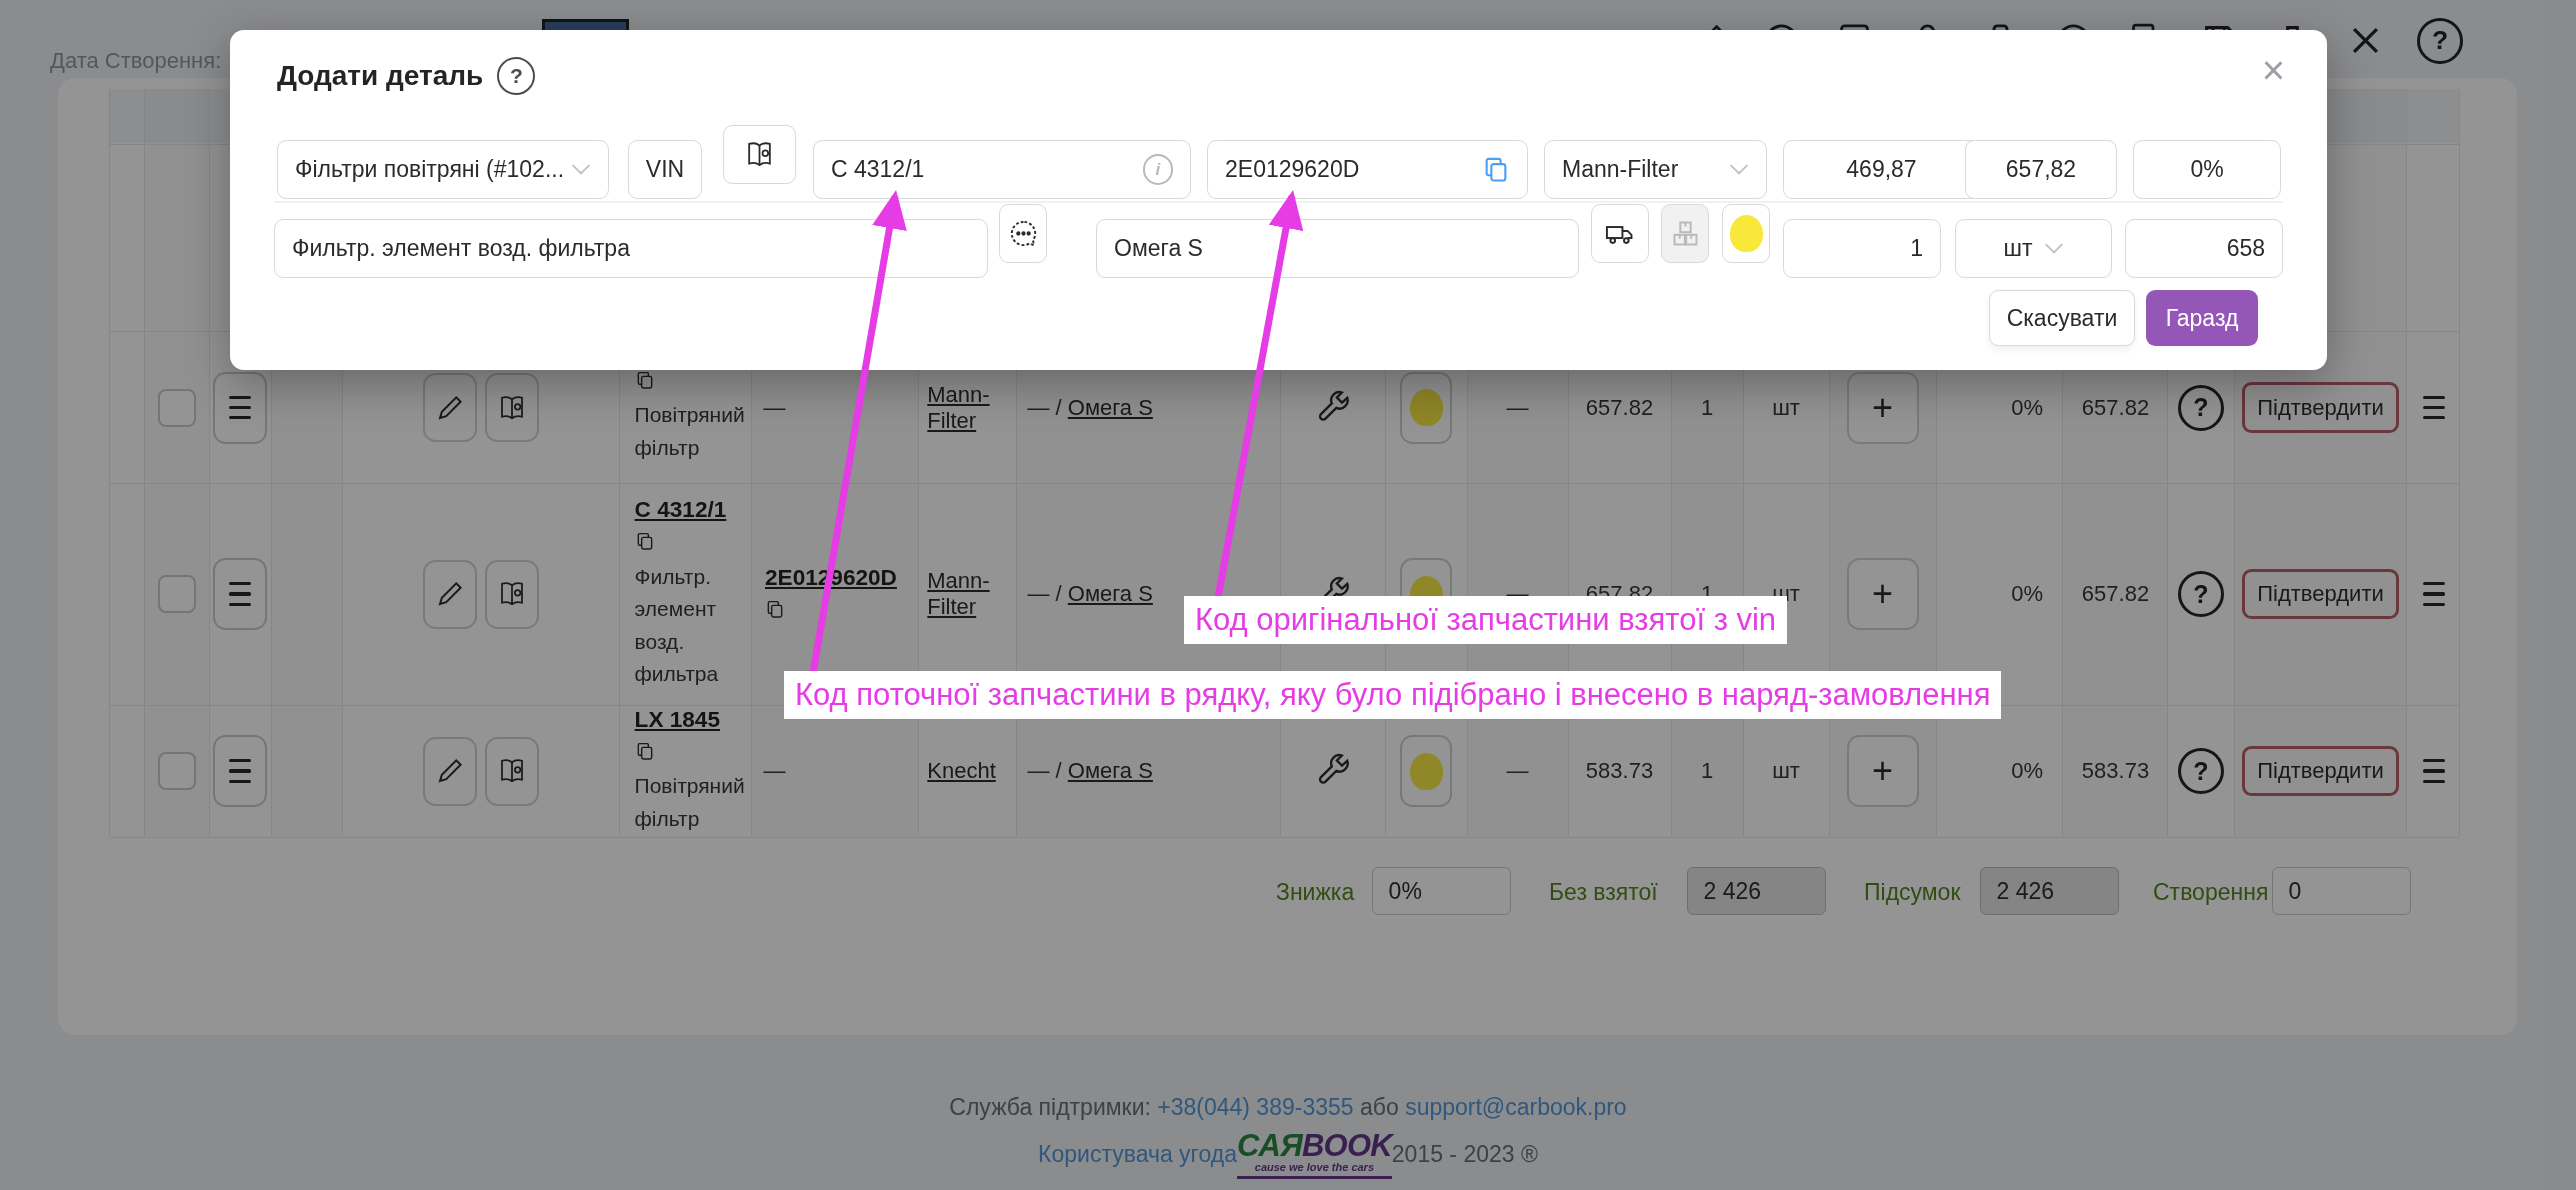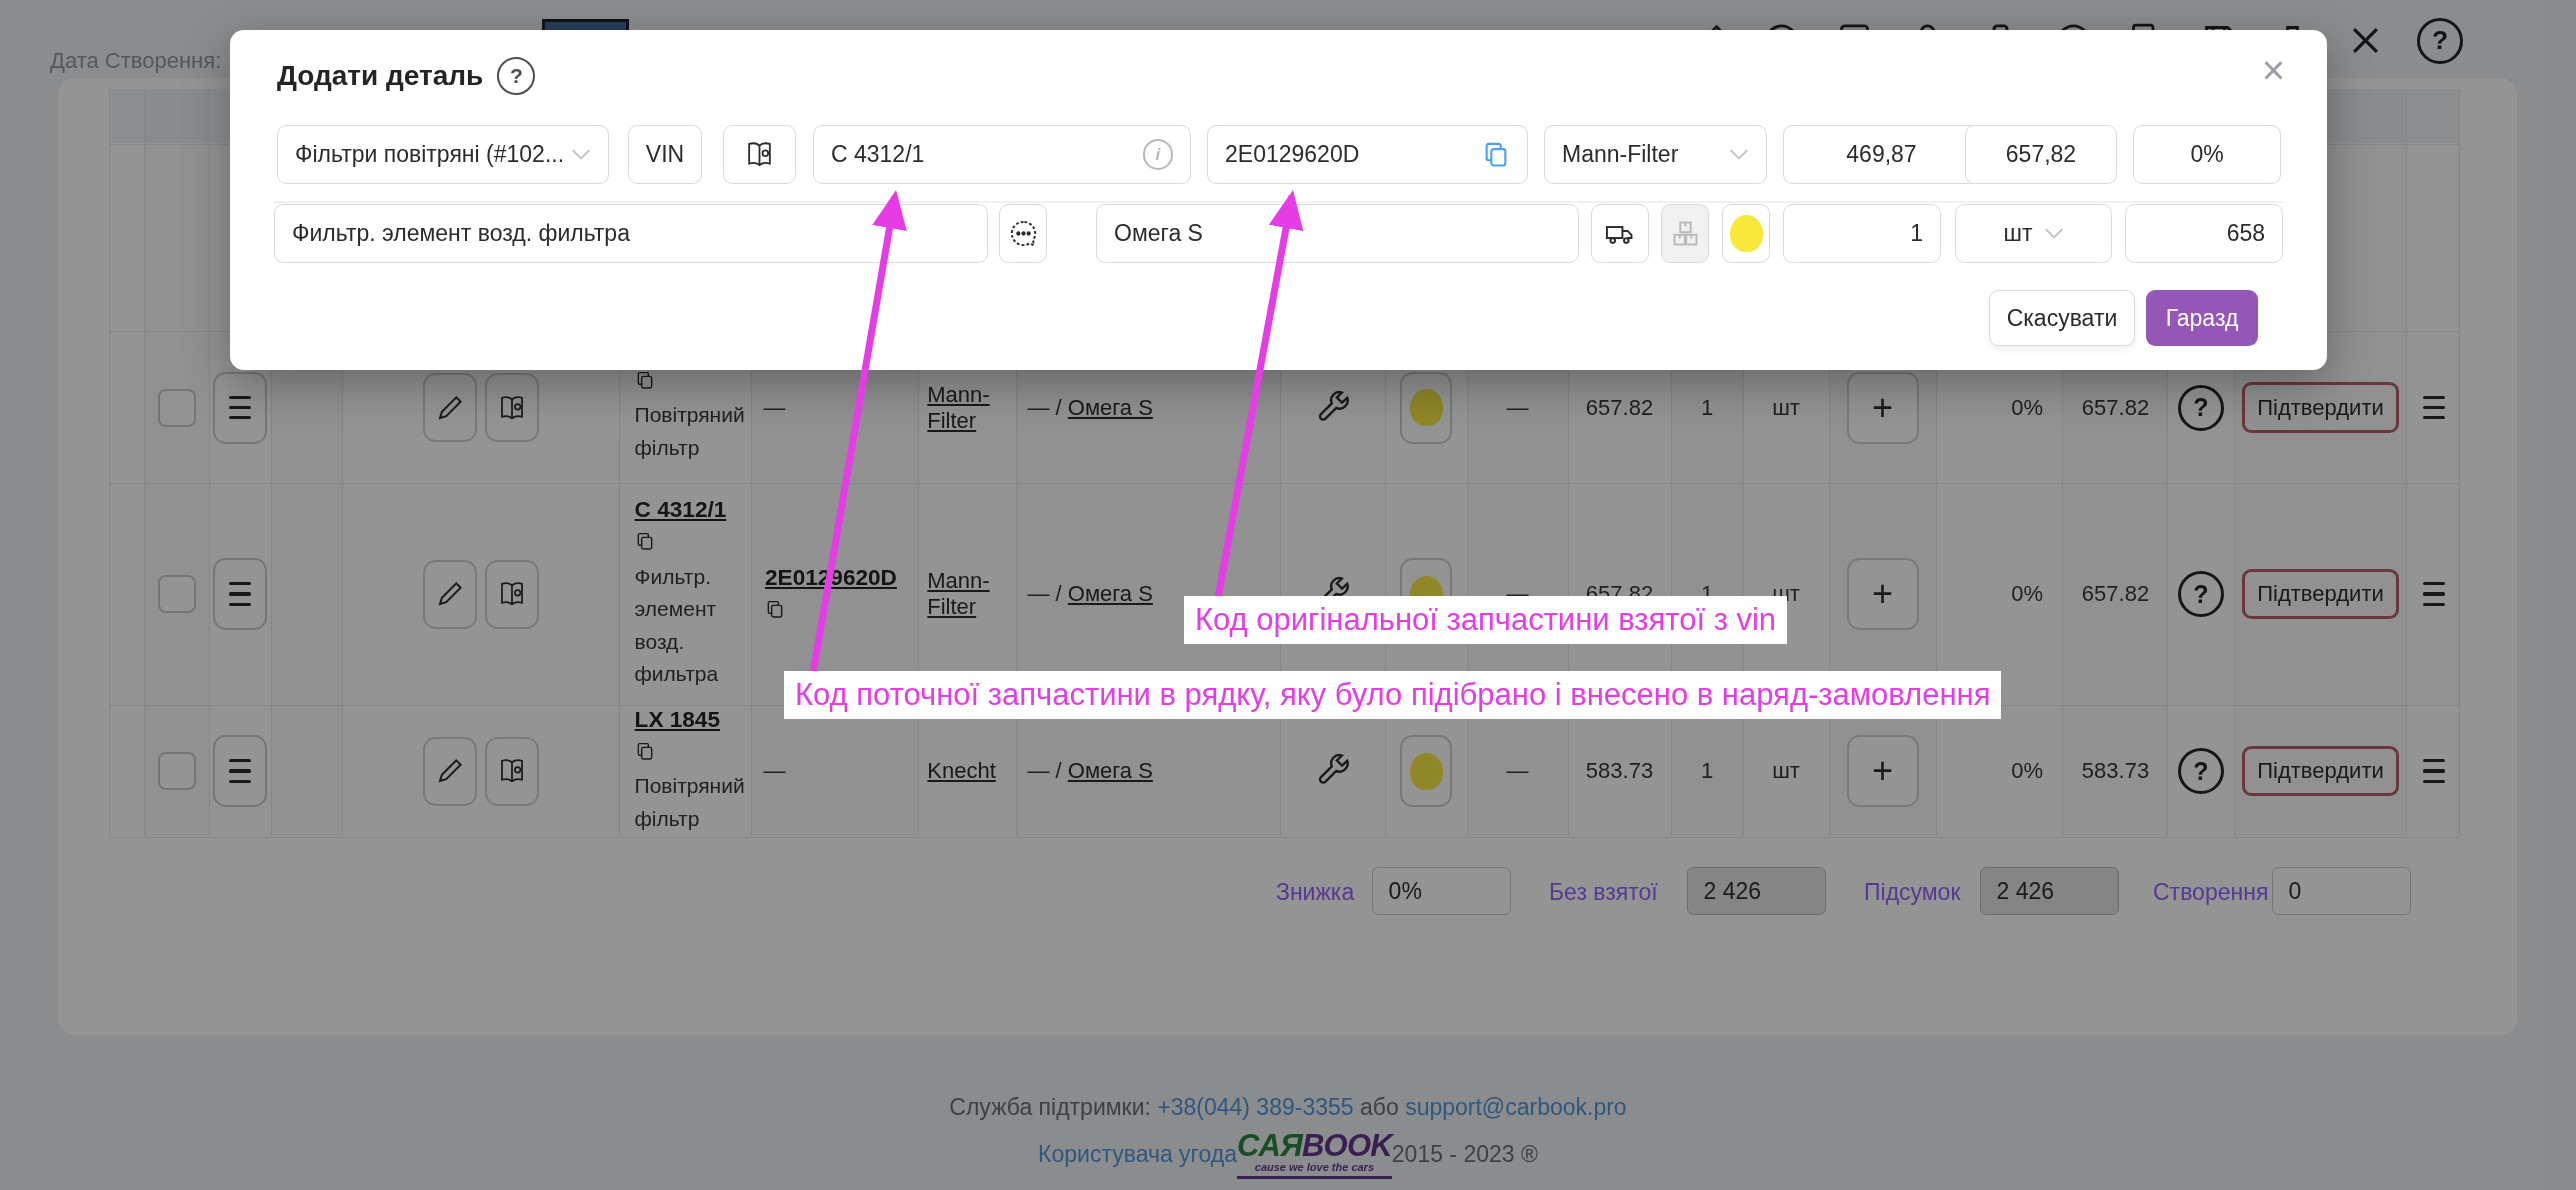--- a/index.html
+++ b/index.html
@@ -38,39 +38,39 @@
   .tbl-link{color:#222;text-decoration:underline;}
   .desc{font-size:21px;line-height:1.55;color:#2d2d2d;max-width:117px;margin-top:4.7px;}
   .copy-ic{margin:6.2px 0 1.6px 0;}
   .name-frag{width:87px;border-top:2.3px solid #171717;margin-bottom:9.3px;}
   .yellow-chip-btn{width:48px;height:68px;border:2.3px solid #cdcdcd;border-radius:12.5px;background:#fff;display:flex;align-items:center;justify-content:center;}
   .blob{width:33px;height:37px;background:#f8e839;border-radius:50% 50% 46% 46%;}
   .plus-btn{width:68px;height:68px;border:2.3px solid #cfcfcf;border-radius:12.5px;background:#fff;font-size:36px;font-weight:300;color:#222;display:flex;align-items:center;justify-content:center;}
   .tb-help{width:40px;height:40px;border:3.1px solid #1b1b1b;font-size:25px;}
   .confirm-btn{border:3.1px solid #b2565d;border-radius:9.3px;background:transparent;color:#1f1f1f;font-size:22px;padding:9.3px 12.5px;font-family:inherit;}
   
-  .sum-label{position:absolute;font-size:23px;color:#8b5cf6;top:879px;}
+  .sum-label{position:absolute;font-size:23px;color:#4d7c0f;top:879px;}
   .sum-input{position:absolute;top:867px;height:48px;box-sizing:border-box;border:1.6px solid #c9c9c9;border-radius:6.2px;background:#fff;font-size:23px;color:#232323;display:flex;align-items:center;padding-left:15.6px;width:139px;}
   .sum-input.filled{background:#e4e4e4;border-color:#b9b9b9;}
   
   .footer-line1{position:absolute;left:0;top:1094px;width:100%;text-align:center;font-size:23px;color:#63676d;}
   .footer-line2{position:absolute;left:0;top:1130px;width:100%;display:flex;align-items:center;justify-content:center;font-size:23px;color:#63676d;}
   .flink{color:#4a90d2;text-decoration:none;}
   .logo{display:inline-flex;flex-direction:column;align-items:center;border-bottom:3.1px solid #5b2d84;padding-bottom:1.6px;}
   .logo-word{font-size:31px;font-weight:700;font-style:italic;letter-spacing:-0.8px;line-height:1;}
   .logo-car{color:#1f7e33;}
   .logo-book{color:#5b2d84;}
   .logo-tag{font-size:11px;font-style:italic;font-weight:700;color:#5b2d84;line-height:1.2;}
   
   .overlay{position:absolute;inset:0;background:rgba(17,17,19,0.45);z-index:50;}
   .modal{position:absolute;left:230px;top:30px;width:2097px;height:340px;background:#fff;border-radius:14px;box-shadow:0 14px 47px rgba(0,0,0,.3);z-index:60;}
   .modal-title{position:absolute;left:47px;top:26.5px;font-size:28px;font-weight:700;color:#242424;display:flex;align-items:center;gap:14px;}
   .m-help{width:34px;height:34px;border:2.3px solid #4c4c4c;font-size:21px;color:#4c4c4c;font-weight:700;}
   .m-close{position:absolute;right:36px;top:18.7px;font-size:40px;color:#9aa0a6;background:none;border:none;cursor:pointer;line-height:1;font-family:inherit;}
-  .fld{position:absolute;box-sizing:border-box;height:59px;border:1.6px solid #d9d9d9;border-radius:9.3px;background:#fff;display:flex;align-items:center;font-size:23px;color:#2b2b2b;padding:0 17px;}
+  .fld{position:absolute;box-sizing:border-box;height:59px;border:1.6px solid #d9d9d9;border-radius:9.3px;background:#fff;display:flex;align-items:center;font-size:23px;color:#2b2b2b;padding:0 17px;margin-top:15px;}
   .fld.center{justify-content:center;padding:0 7.8px;}
   .fld .grow{flex:1;}
   .chev{width:20px;height:12.5px;flex:0 0 auto;}
   .msep{position:absolute;left:44px;width:2009px;height:1.6px;background:#f1f1f1;}
   .mbtn{position:absolute;height:56px;border-radius:9.3px;font-size:23px;font-family:Liberation Sans, sans-serif;display:flex;align-items:center;justify-content:center;cursor:pointer;}
   .mbtn.ghost{background:#fff;border:1.6px solid #d9d9d9;color:#2b2b2b;box-shadow:0 3.1px 7.8px rgba(0,0,0,.06);}
   .mbtn.primary{border:none;color:#fff;}
   .icon-btn{position:absolute;box-sizing:border-box;height:59px;border:1.6px solid #d9d9d9;border-radius:9.3px;background:#fff;display:flex;align-items:center;justify-content:center;}
   .icon-btn svg{width:31px;height:31px;color:#2b2b2b;}
   .icon-btn.disabled{background:#f1f1f1;}

